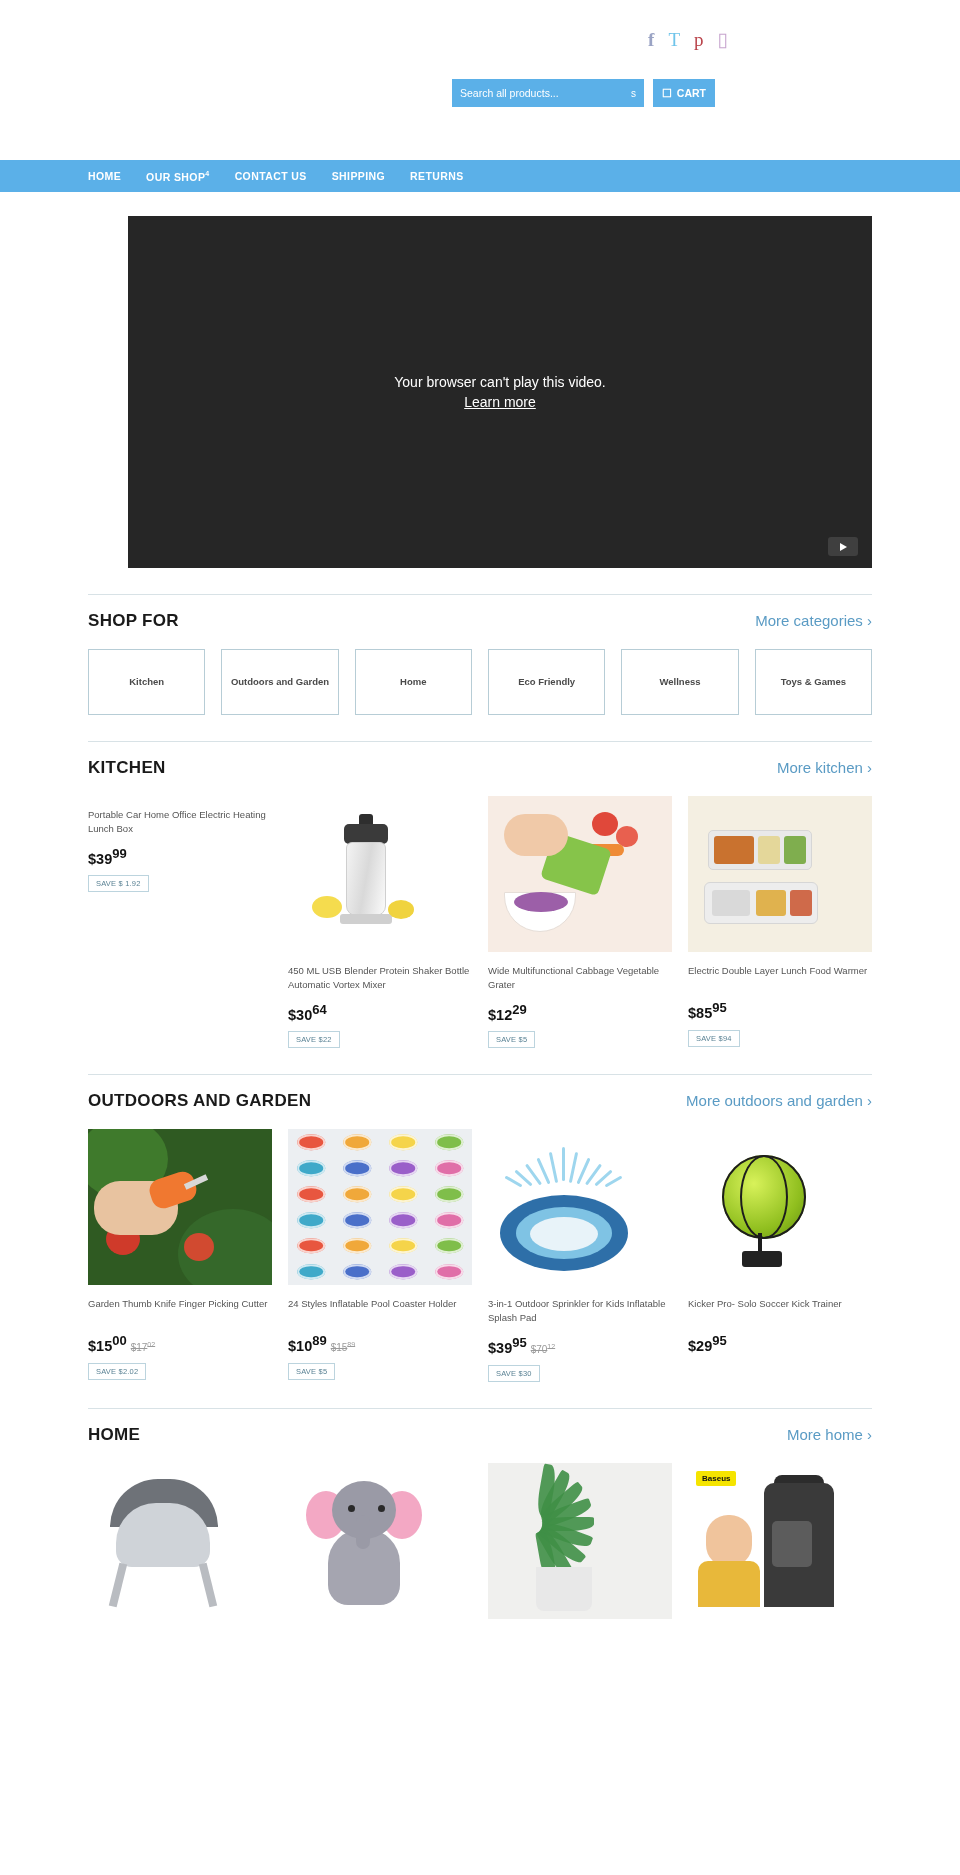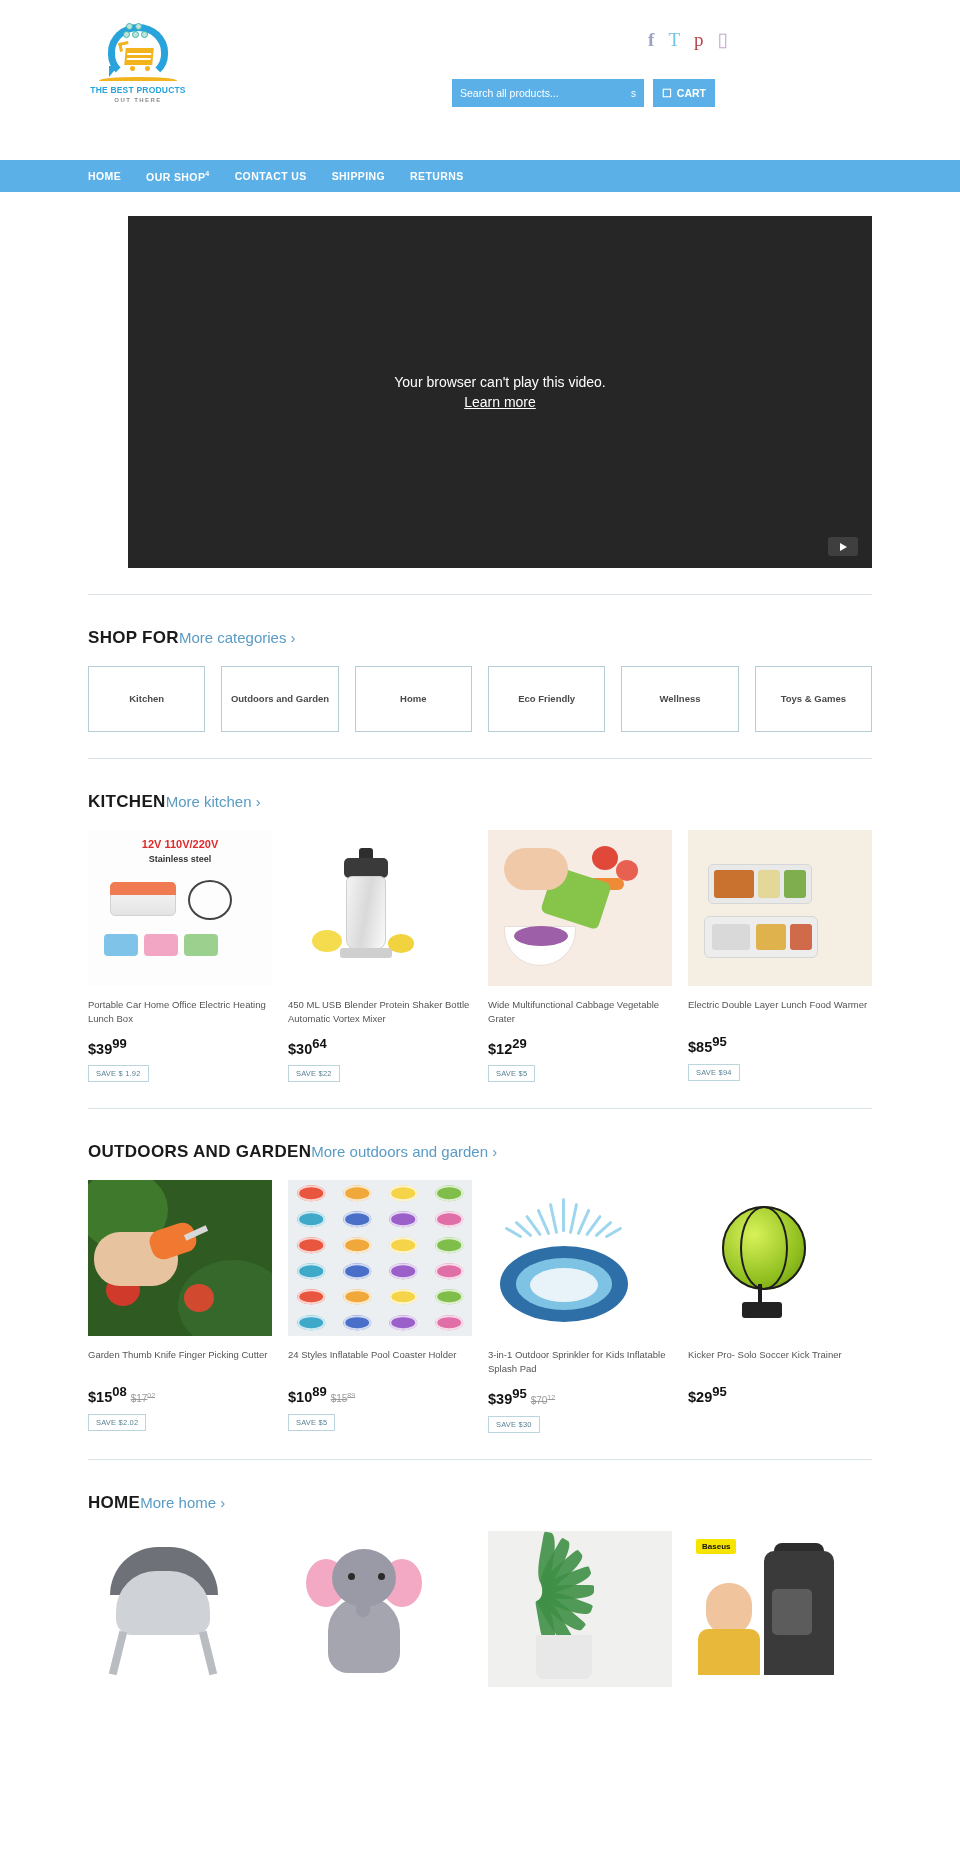--- a/index.html
+++ b/index.html
@@ -129,22 +129,22 @@
   }
   .video-play .tri {
     width: 0; height: 0;
     border-left: 7px solid #ffffff;
     border-top: 4.5px solid transparent; border-bottom: 4.5px solid transparent;
   }
 
   .rule { border-top: 1px solid #d8e2e6; margin-top: 26px; }
 
   .sec-head {
-    display: flex; align-items: baseline; 
-    margin-top: 33px;
+    display: flex; align-items: baseline; justify-content: space-between;
+    margin-top: 16px;
   }
   .sec-title { font-size: 17px; font-weight: bold; color: #1a1a1a; letter-spacing: 0.3px; }
   .sec-more { font-size: 15px; color: #5a9bc4; text-decoration: none; }
 
   .cat-row { display: flex; gap: 16px; margin-top: 18px; }
   .cat-tile {
     flex: 1; height: 66px; border: 1px solid #b7cdd6; background: #fff;
     display: flex; align-items: center; justify-content: center; text-align: center;
     padding: 4px;
   }
@@ -296,42 +296,20 @@
   .bs-fan { left: 84px; top: 58px; width: 40px; height: 46px; background: #5c5c5c; border-radius: 5px; }
   .bs-kid { left: 18px; top: 52px; width: 46px; height: 52px; background: #f0c49c; border-radius: 22px; }
   .bs-shirt { left: 10px; top: 98px; width: 62px; height: 46px; background: #e8b83a; border-radius: 10px 10px 0 0; }
 </style>
 </head>
 <body>
 
 <div class="wrap">
 
   <div class="header">
-    <div class="logo">
-      <div class="logo-mark">
-        <div class="logo-arc"></div>
-        <div class="logo-tail"></div>
-        <div class="logo-dots">
-          <div class="logo-dot d1"></div>
-            <div class="logo-dot d2"></div>
-          <div class="logo-dot d3"></div>
-            <div class="logo-dot d4"></div>
-            <div class="logo-dot d5"></div>
-        </div>
-        <div class="logo-cart">
-          <div class="logo-handle"></div>
-          <div class="logo-cart-body"></div>
-          <div class="logo-wheel w1"></div>
-          <div class="logo-wheel w2"></div>
-        </div>
-        <div class="logo-ground"></div>
-      </div>
-      <div class="logo-text">THE BEST PRODUCTS</div>
-      <div class="logo-sub">OUT THERE</div>
-    </div>
 
     <div class="social">
       <span class="s-fb">f</span>
       <span class="s-tw">T</span>
       <span class="s-pi">p</span>
       <span class="s-ig">▯</span>
     </div>
 
     <div class="search-box">
       <span class="search-ph">Search all products...</span>
@@ -393,33 +371,20 @@
 
     <div class="rule"></div>
 
     <div class="sec-head">
       <div class="sec-title">KITCHEN</div>
       <a class="sec-more" href="#">More kitchen ›</a>
     </div>
     <div class="prod-row">
 
       <div class="prod">
-        <div class="prod-img">
-          <div class="art">
-            <div class="c lb-bg"></div>
-            <div class="c lb-txt">12V 110V/220V</div>
-            <div class="c lb-txt2">Stainless steel</div>
-            <div class="c lb-main"></div>
-              <div class="c lb-lid"></div>
-            <div class="c lb-cord"></div>
-            <div class="c lb-s1"></div>
-              <div class="c lb-s2"></div>
-              <div class="c lb-s3"></div>
-          </div>
-        </div>
         <div class="prod-title">Portable Car Home Office Electric Heating Lunch Box</div>
         <div class="prod-price">
           <span>$39</span><sup>99</sup>
         </div>
         <div class="save">SAVE $ 1.92</div>
       </div>
 
       <div class="prod">
         <div class="prod-img">
           <div class="art">
@@ -498,21 +463,21 @@
               <div class="c gc-leaf2"></div>
             <div class="c gc-tom"></div>
               <div class="c gc-tom2"></div>
             <div class="c gc-hand"></div>
               <div class="c gc-thumb"></div>
               <div class="c gc-blade"></div>
           </div>
         </div>
         <div class="prod-title">Garden Thumb Knife Finger Picking Cutter</div>
         <div class="prod-price">
-          <span>$15</span><sup>08</sup><span class="prod-old"><span>$17</span><sup>02</sup></span>
+          <span>$15</span><sup>00</sup><span class="prod-old"><span>$17</span><sup>02</sup></span>
         </div>
         <div class="save">SAVE $2.02</div>
       </div>
 
       <div class="prod">
         <div class="prod-img">
           <div class="art">
             <div class="c pc-bg"></div>
             <div class="pc-grid" id="pcgrid">
                 <div class="pc-cell">

